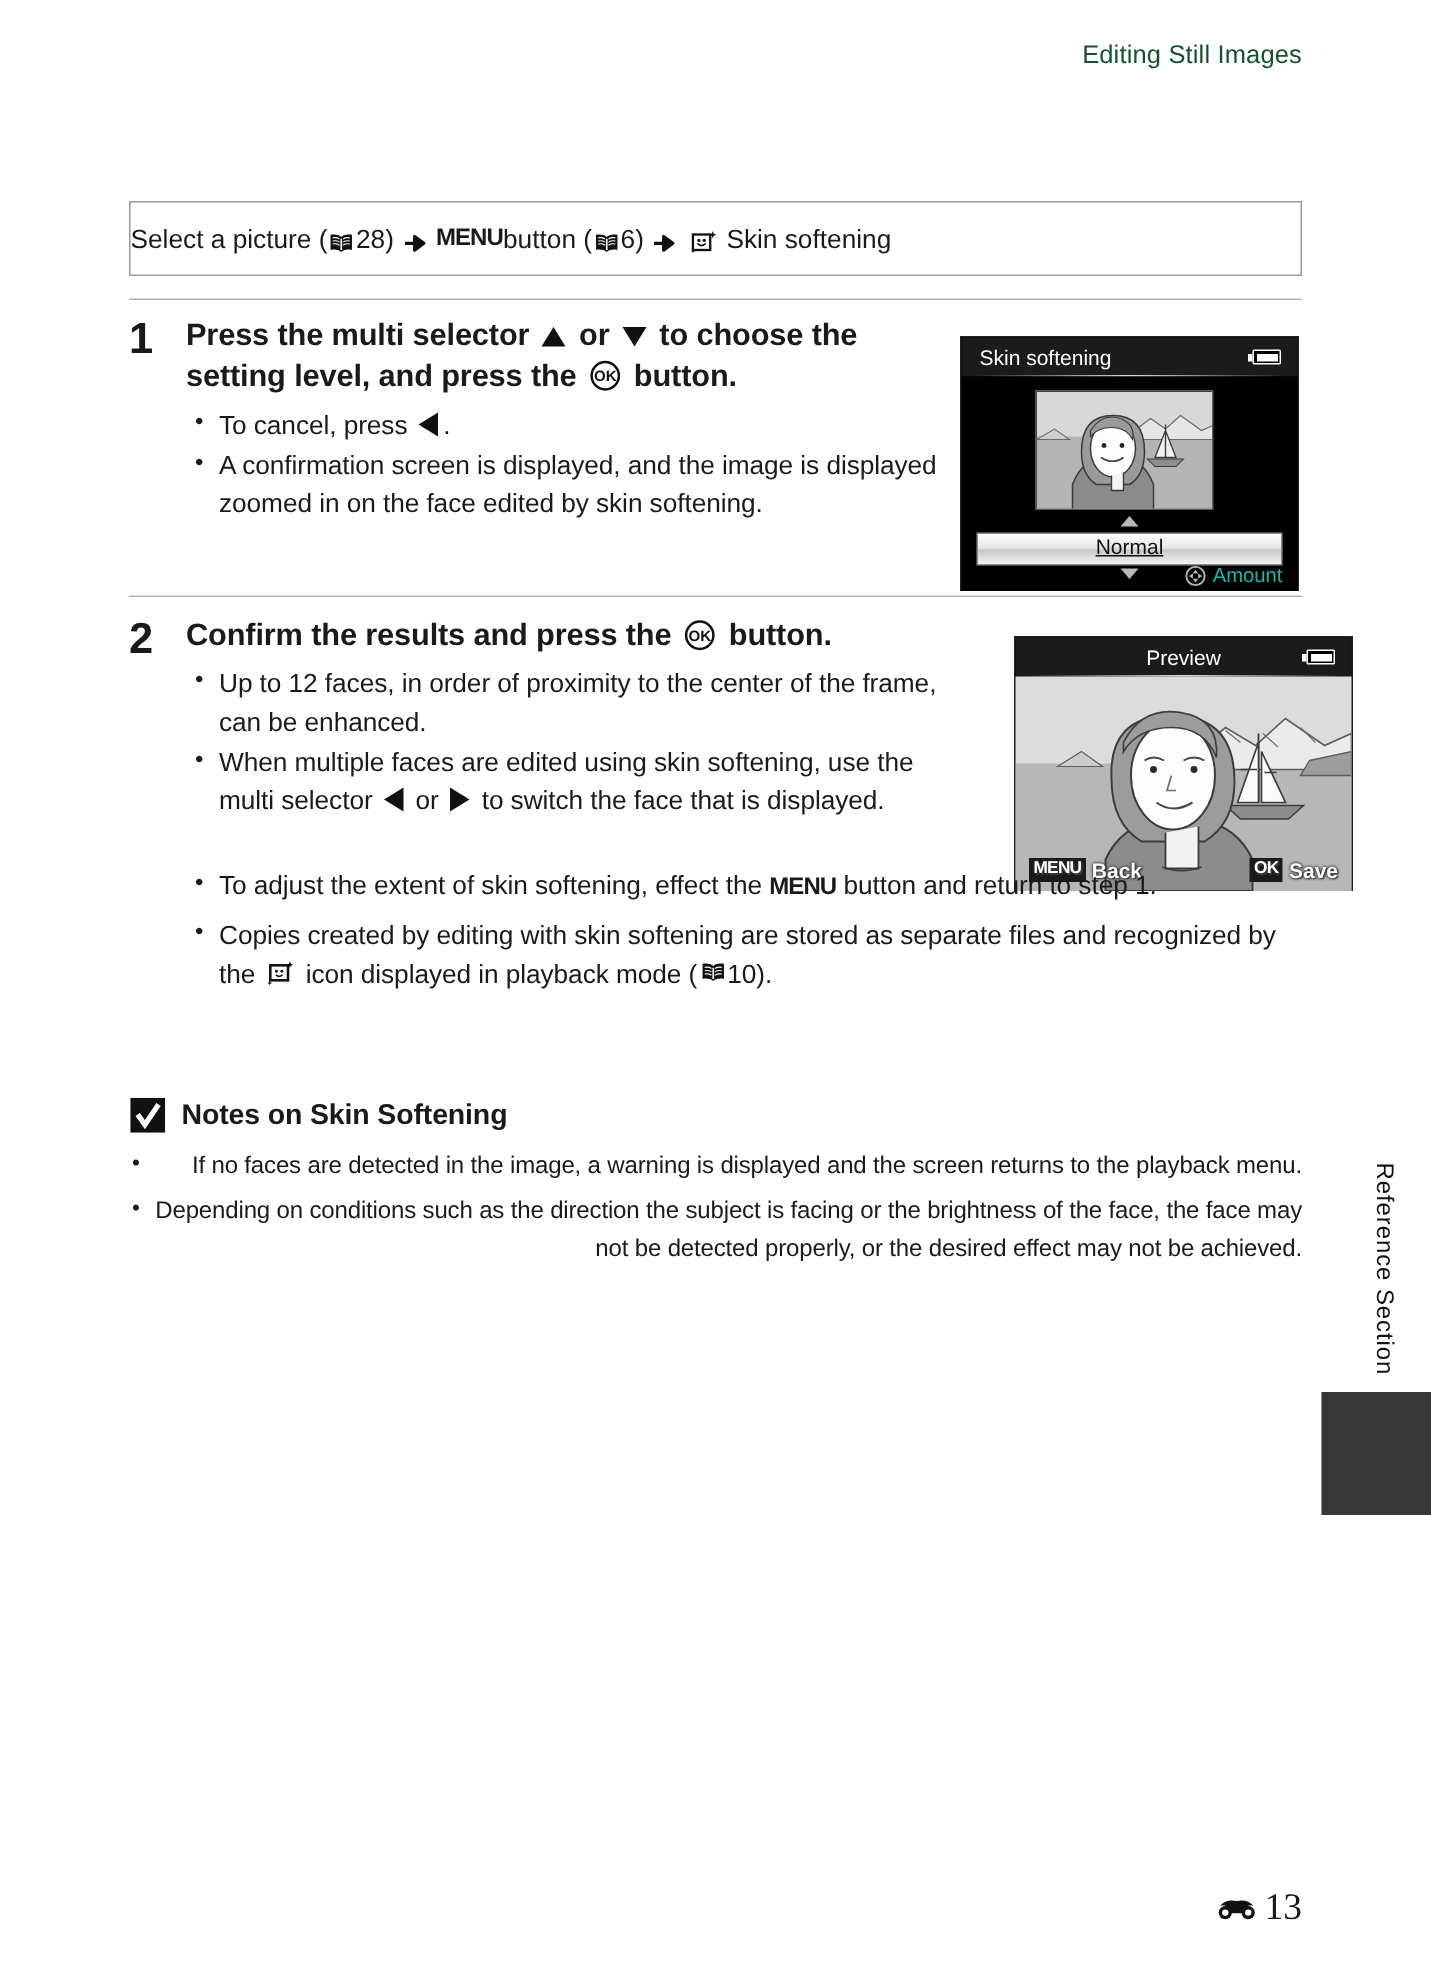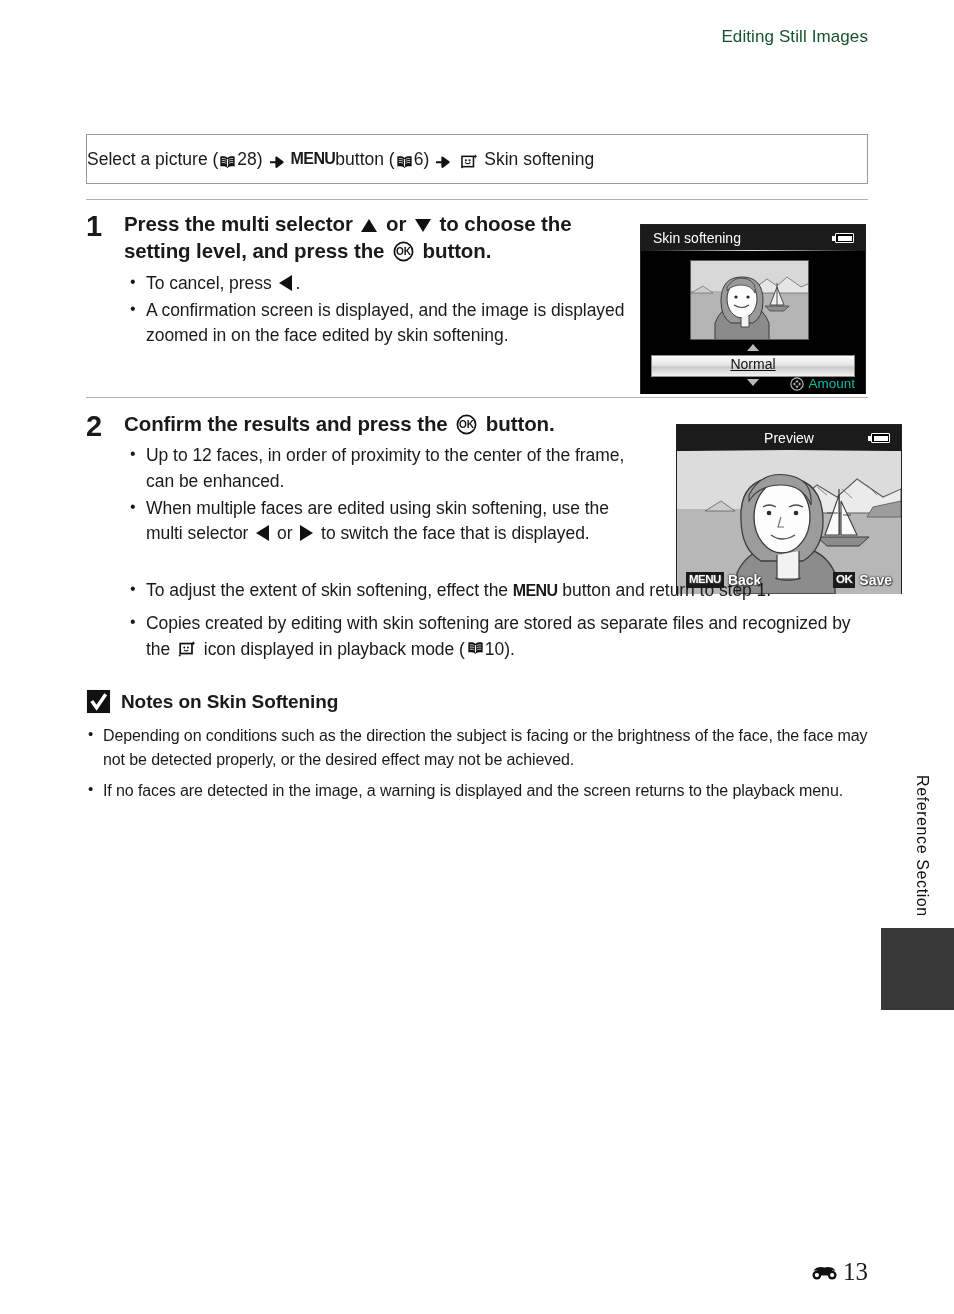--- a/index.html
+++ b/index.html
@@ -375,32 +375,32 @@
             </svg></span><span> icon displayed in playback mode (</span><span class="inline-bk"><svg viewBox="0 0 20 16" width="17" height="14">
               <path d="M10 3.2 C7.6 1.1 4.4 1 1.6 1.6 L1.6 13.4 C4.4 12.8 7.6 12.9 10 15 C12.4 12.9 15.6 12.8 18.4 13.4 L18.4 1.6 C15.6 1 12.4 1.1 10 3.2 Z" fill="#111"></path>
               <path d="M10 4.6 L10 13.4" stroke="#fff" stroke-width="1.3"></path>
               <path d="M3.3 4.4 C5.3 4 7.2 4.3 8.6 5.3 M3.3 7 C5.3 6.6 7.2 6.9 8.6 7.9 M3.3 9.6 C5.3 9.2 7.2 9.5 8.6 10.5" stroke="#fff" stroke-width=".9" fill="none"></path>
               <path d="M16.7 4.4 C14.7 4 12.8 4.3 11.4 5.3 M16.7 7 C14.7 6.6 12.8 6.9 11.4 7.9 M16.7 9.6 C14.7 9.2 12.8 9.5 11.4 10.5" stroke="#fff" stroke-width=".9" fill="none"></path>
             </svg></span><span>10</span><span>).</span>
       </div>
     </div>
   </div>
 
-  <div class="notes" style="top:689px;">
+  <div class="notes" style="top:731px;text-align:right;">
     <div class="notes-head">
       <span class="warn-icon">
         <svg viewBox="0 0 26 26" width="25" height="25">
           <rect x="1" y="1" width="24" height="24" fill="#111"></rect>
           <path d="M6 12.5 L11 19.5 L20.5 5.5" stroke="#fff" stroke-width="3.6" fill="none" stroke-linecap="butt" stroke-linejoin="miter"></path>
         </svg>
       </span>
       <span class="notes-title">Notes on Skin Softening</span>
     </div>
+    <div class="note-item">If no faces are detected in the image, a warning is displayed and the screen returns to the playback menu.</div>
     <div class="note-item">Depending on conditions such as the direction the subject is facing or the brightness of the face, the face may not be detected properly, or the desired effect may not be achieved.</div>
-    <div class="note-item">If no faces are detected in the image, a warning is displayed and the screen returns to the playback menu.</div>
   </div>
 
   <div class="side-label">Reference Section</div>
   <div class="side-tab"></div>
 
   <div class="footer">
     <span class="foot-icon">
       <svg viewBox="0 0 34 20" width="29" height="17">
         <rect x="8" y="6.5" width="18" height="7" fill="#111"></rect>
         <circle cx="8" cy="13" r="5.2" fill="#111"></circle>

